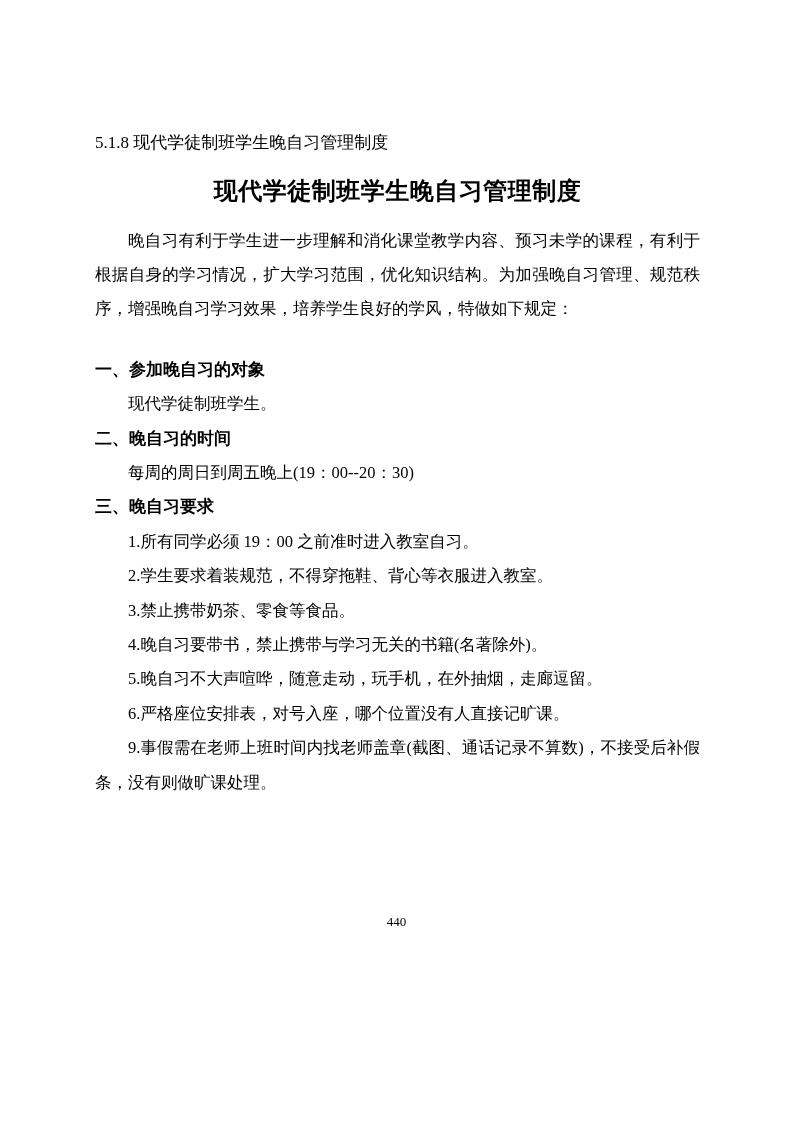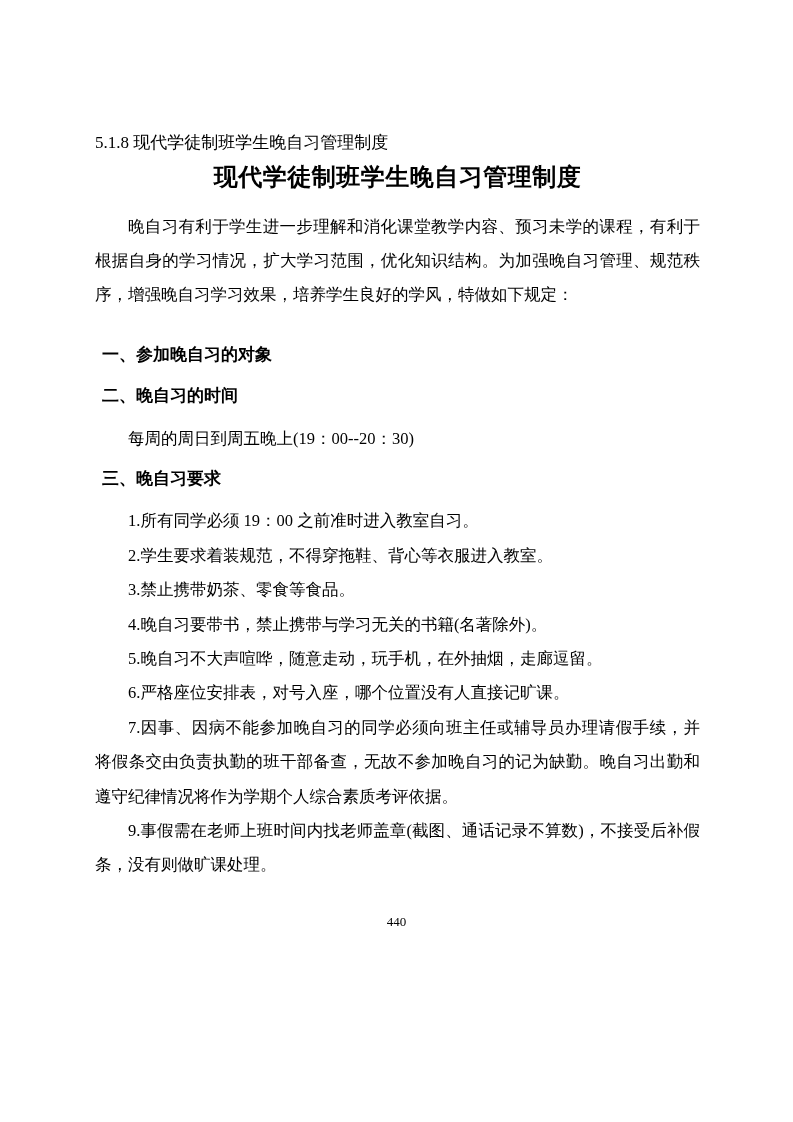--- a/index.html
+++ b/index.html
@@ -23,40 +23,40 @@
     right: 93px;
     top: 0;
   }
   .subsection-heading {
     margin-top: 131px;
     font-size: 17px;
     line-height: 23px;
     white-space: pre;
   }
   .doc-title {
-    margin-top: 7px;
+    margin-top: 21px;
     text-align: center;
     font-family: "Liberation Sans", "DejaVu Sans", sans-serif;
     font-weight: 700;
     font-size: 24px;
     line-height: 32px;
     letter-spacing: 0.5px;
   }
   .intro {
     font-size: 16.5px;
     line-height: 34.4px;
     text-align: justify;
     text-indent: 2em;
   }
   .section-heading {
-    font-family: Liberation Mono, monospace;
+    font-family: Liberation Serif, serif;
     font-weight: 700;
     font-size: 17px;
     line-height: 34.4px;
-    margin: 7px;
+    margin: 0;
   }
   .section-heading.first {
     margin-top: 26px;
   }
   .para {
     margin: 0;
     font-size: 16.5px;
     line-height: 34.4px;
     text-align: justify;
     text-indent: 2em;
@@ -78,30 +78,30 @@
 <div class="page">
   <div class="content">
 
     <div class="subsection-heading">5.1.8 现代学徒制班学生晚自习管理制度</div>
 
     <h1 class="doc-title">现代学徒制班学生晚自习管理制度</h1>
 
     <p class="intro">晚自习有利于学生进一步理解和消化课堂教学内容、预习未学的课程，有利于根据自身的学习情况，扩大学习范围，优化知识结构。为加强晚自习管理、规范秩序，增强晚自习学习效果，培养学生良好的学风，特做如下规定：</p>
 
     <h2 class="section-heading first">一、参加晚自习的对象</h2>
+    <p class="para">现代学徒制班学生。</p>
 
     <h2 class="section-heading">二、晚自习的时间</h2>
     <p class="para">每周的周日到周五晚上(19：00--20：30)</p>
 
     <h2 class="section-heading">三、晚自习要求</h2>
     <p class="para">1.所有同学必须 19：00 之前准时进入教室自习。</p>
     <p class="para">2.学生要求着装规范，不得穿拖鞋、背心等衣服进入教室。</p>
     <p class="para">3.禁止携带奶茶、零食等食品。</p>
     <p class="para">4.晚自习要带书，禁止携带与学习无关的书籍(名著除外)。</p>
     <p class="para">5.晚自习不大声喧哗，随意走动，玩手机，在外抽烟，走廊逗留。</p>
     <p class="para">6.严格座位安排表，对号入座，哪个位置没有人直接记旷课。</p>
-    <p class="para">7.因事、因病不能参加晚自习的同学必须向班主任或辅导员办理请假手续，并将假条交由负责执勤的班干部备查，无故不参加晚自习的记为缺勤。晚自习出勤和遵守纪律情况将作为学期个人综合素质考评依据。</p>
     <p class="para">9.事假需在老师上班时间内找老师盖章(截图、通话记录不算数)，不接受后补假条，没有则做旷课处理。</p>
 
   </div>
 
   <div class="page-number">440</div>
 </div>
 
 </body></html>

